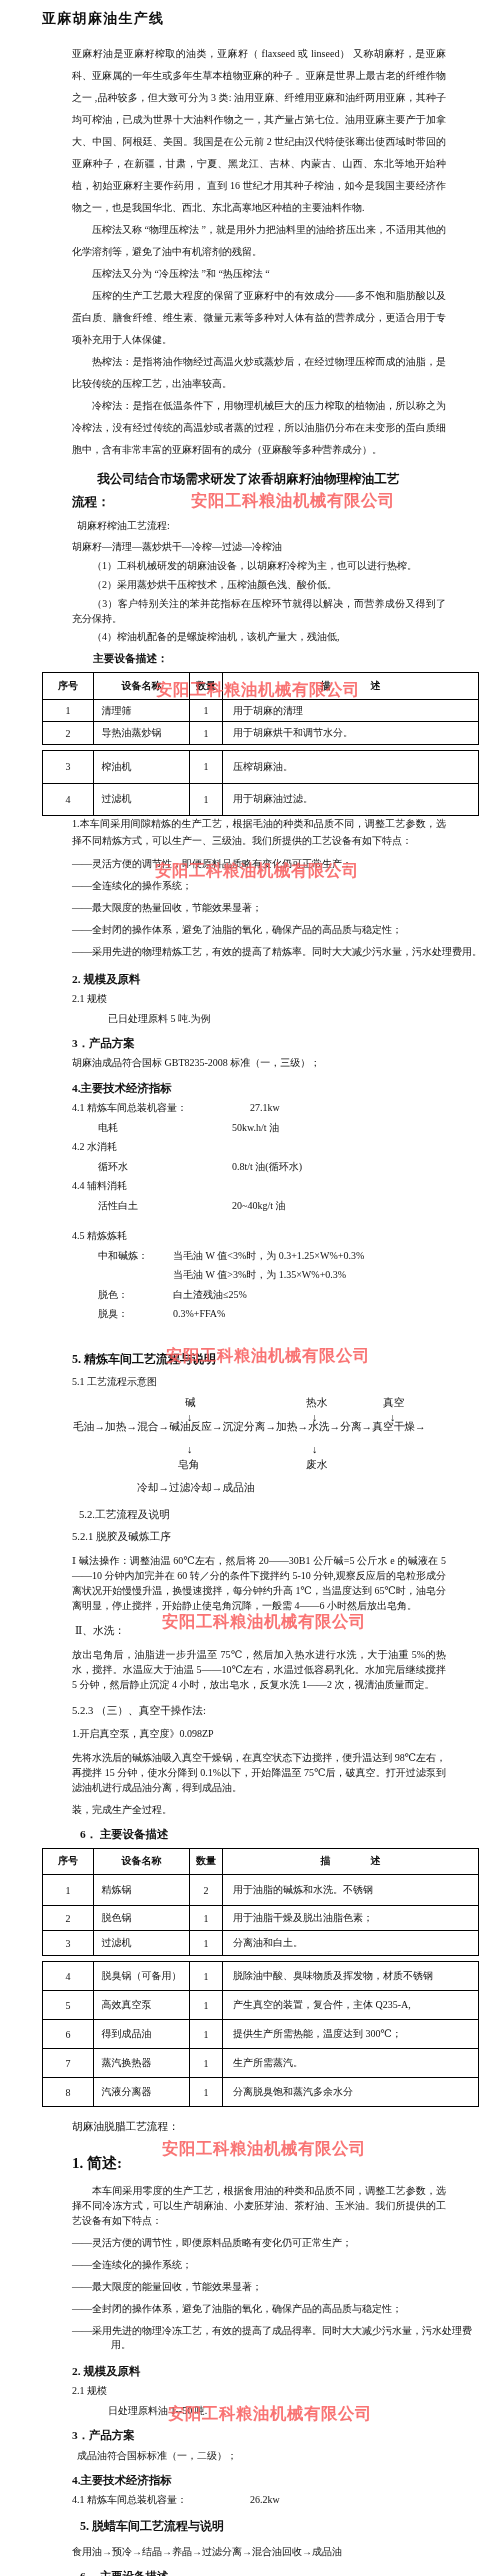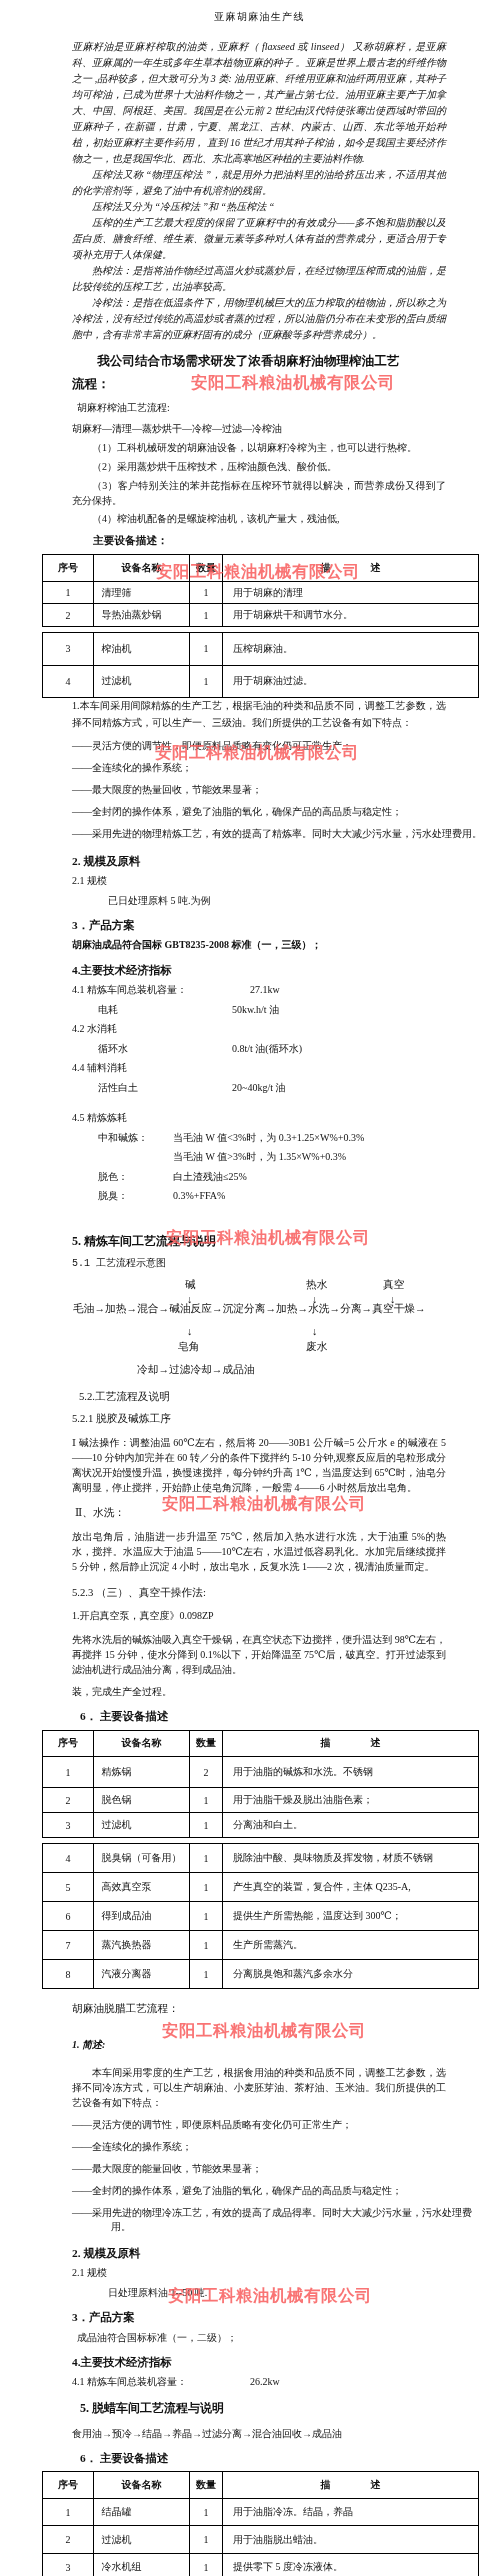--- a/index.html
+++ b/index.html
@@ -2,22 +2,22 @@
 <html style="font-size:10px"><head>
 <meta charset="utf-8">
 <style>
   html,body { margin:0; padding:0; background:#ffffff; }
   .doc {
     position:relative; width:501px; height:2576px; overflow:hidden;
     background:#fff; color:#111;
     font-family:"Liberation Serif","DejaVu Serif",serif;
     box-sizing:border-box; padding:8.8px 24px 0 42px; font-size:10px;
   }
-  .title { text-align:center; font-size:10px; font-weight:normal; margin:1.3px 0 15px 0; letter-spacing:1.3px; }
-  .para { width:374px; margin:0 0 0 30px; line-height:16px; text-align:justify;font-style:italic; }
+  .title { font-size:14px; font-weight:bold; margin:1.3px 0 15px 0; letter-spacing:1.3px; }
+  .para { width:374px; margin:0 0 0 30px; line-height:22px; text-align:justify; }
   .ind { text-indent:2em; }
   .h2 { width:374px; margin:8.8px 0 0 30px; font-size:12.6px; font-weight:bold; line-height:19px; text-indent:2em; }
   .h2b { margin:3.8px 0 6.3px 30px; font-size:12.6px; font-weight:bold; line-height:19px; }
   .subline { margin:5px 0 0 35px; line-height:15px; }
   .flowline { margin:6.3px 0 0 30px; line-height:15px; }
   .point { width:374px; margin:3.8px 0 0 30px; line-height:15px; text-indent:2em; text-align:justify; }
   .equip-label { margin:7.6px 0 6.3px 51px; font-size:10.7px; font-weight:bold; }
   .tbl { border-collapse:collapse; width:435px; table-layout:fixed; font-size:10px; }
   .tbl td, .tbl th { border:0.6px solid #000; font-weight:normal; vertical-align:middle; word-break:break-all; }
   .tbl th { font-weight:bold; text-align:center; padding:5.7px 0; font-size:10px; }
@@ -53,21 +53,21 @@
   .dg { position:absolute; white-space:nowrap; }
   .dg-tail { margin:7.6px 0 0 95px; font-size:10.7px; }
   .h52 { margin:11.4px 0 0 37px; font-size:10.7px; line-height:15px; }
   .h521 { margin:7.6px 0 0 30px; font-size:10.7px; line-height:15px; }
   .p-big { width:374px; margin:8.8px 0 0 30px; line-height:15px; text-align:justify; }
   .h-roman { margin:10px 0 0 33px; font-size:10.7px; line-height:15px; }
   .h523 { margin:11.4px 0 0 30px; font-size:10.7px; line-height:15px; }
   .oneline { margin:7.6px 0 0 30px; line-height:15px; }
   .h6 { margin:8.8px 0 5px 38px; font-size:11.4px; font-weight:bold; line-height:16.4px; }
   .dewax-head { margin:11.4px 0 0 30px; font-size:10.7px; line-height:15px; }
-  .h-brief { margin:21.5px 0 0 30px; font-size:10px; font-weight:bold; line-height:16.4px;font-style:italic; }
+  .h-brief { margin:21.5px 0 0 30px; font-size:15px; font-weight:bold; line-height:16.4px; }
   .h5d { margin:10px 0 0 38px; font-size:12px; font-weight:bold; line-height:17.7px; }
   .flow-d { margin:8.8px 0 0 30px; line-height:15px; }
 </style>
 </head>
 <body>
 
 <div class="doc">
 
   <div class="title">亚麻胡麻油生产线</div>
 
@@ -154,21 +154,21 @@
     <div class="feature">——全连续化的操作系统；</div>
     <div class="feature">——最大限度的热量回收，节能效果显著；</div>
     <div class="feature">——全封闭的操作体系，避免了油脂的氧化，确保产品的高品质与稳定性；</div>
     <div class="feature">——采用先进的物理精炼工艺，有效的提高了精炼率。同时大大减少污水量，污水处理费用。</div>
   </div>
 
   <div class="h-num" style="margin-top:11.4px;">2. 规模及原料</div>
   <div class="h-sub">2.1 规模</div>
   <div class="line-ind">已日处理原料 5 吨.为例</div>
   <div class="h-num">3．产品方案</div>
-  <div class="h-sub" style="font-weight:bold;">胡麻油成品符合国标 GBT8235-2008 标准（一，三级）；</div>
+  <div class="h-sub" style="">胡麻油成品符合国标 GBT8235-2008 标准（一，三级）；</div>
   <div class="h-num">4.主要技术经济指标</div>
 
   <div class="spec">
     <span class="lbl-a">4.1 精炼车间总装机容量：</span>
     <span>27.1kw</span>
   </div>
   <div class="spec lv2">
     <span class="lbl-b">电耗</span>
     <span>50kw.h/t 油</span>
   </div>
@@ -197,21 +197,21 @@
   </div>
   <div class="spec lv2">
     <span class="lbl-c">脱臭：</span>
     <span>0.3%+FFA%</span>
   </div>
 
   <div class="rel">
     <div class="h-num" style="margin-top:29px; font-size:12px;">5. 精炼车间工艺流程与说明</div>
     <div class="wm" style="left:124px; top:-6.3px;">安阳工科粮油机械有限公司</div>
   </div>
-  <div class="h-sub" style="margin-top:7.6px;font-family:Liberation Mono, monospace;">5.1 工艺流程示意图</div>
+  <div class="h-sub" style="margin-top:7.6px;">5.1 工艺流程示意图</div>
 
   <div class="diagram">
     <span class="dg" style="left:143px; top:0;">碱</span>
     <span class="dg" style="left:264px; top:0;">热水</span>
     <span class="dg" style="left:341px; top:0;">真空</span>
     <span class="dg" style="left:145px; top:15px;">↓</span>
     <span class="dg" style="left:270px; top:15px;">↓</span>
     <span class="dg" style="left:348px; top:15px;">↓</span>
     <span class="dg" style="left:31px; top:24px;">毛油→加热→混合→碱油反应→沉淀分离→加热→水洗→分离→真空干燥→</span>
     <span class="dg" style="left:145px; top:47px;">↓</span>

